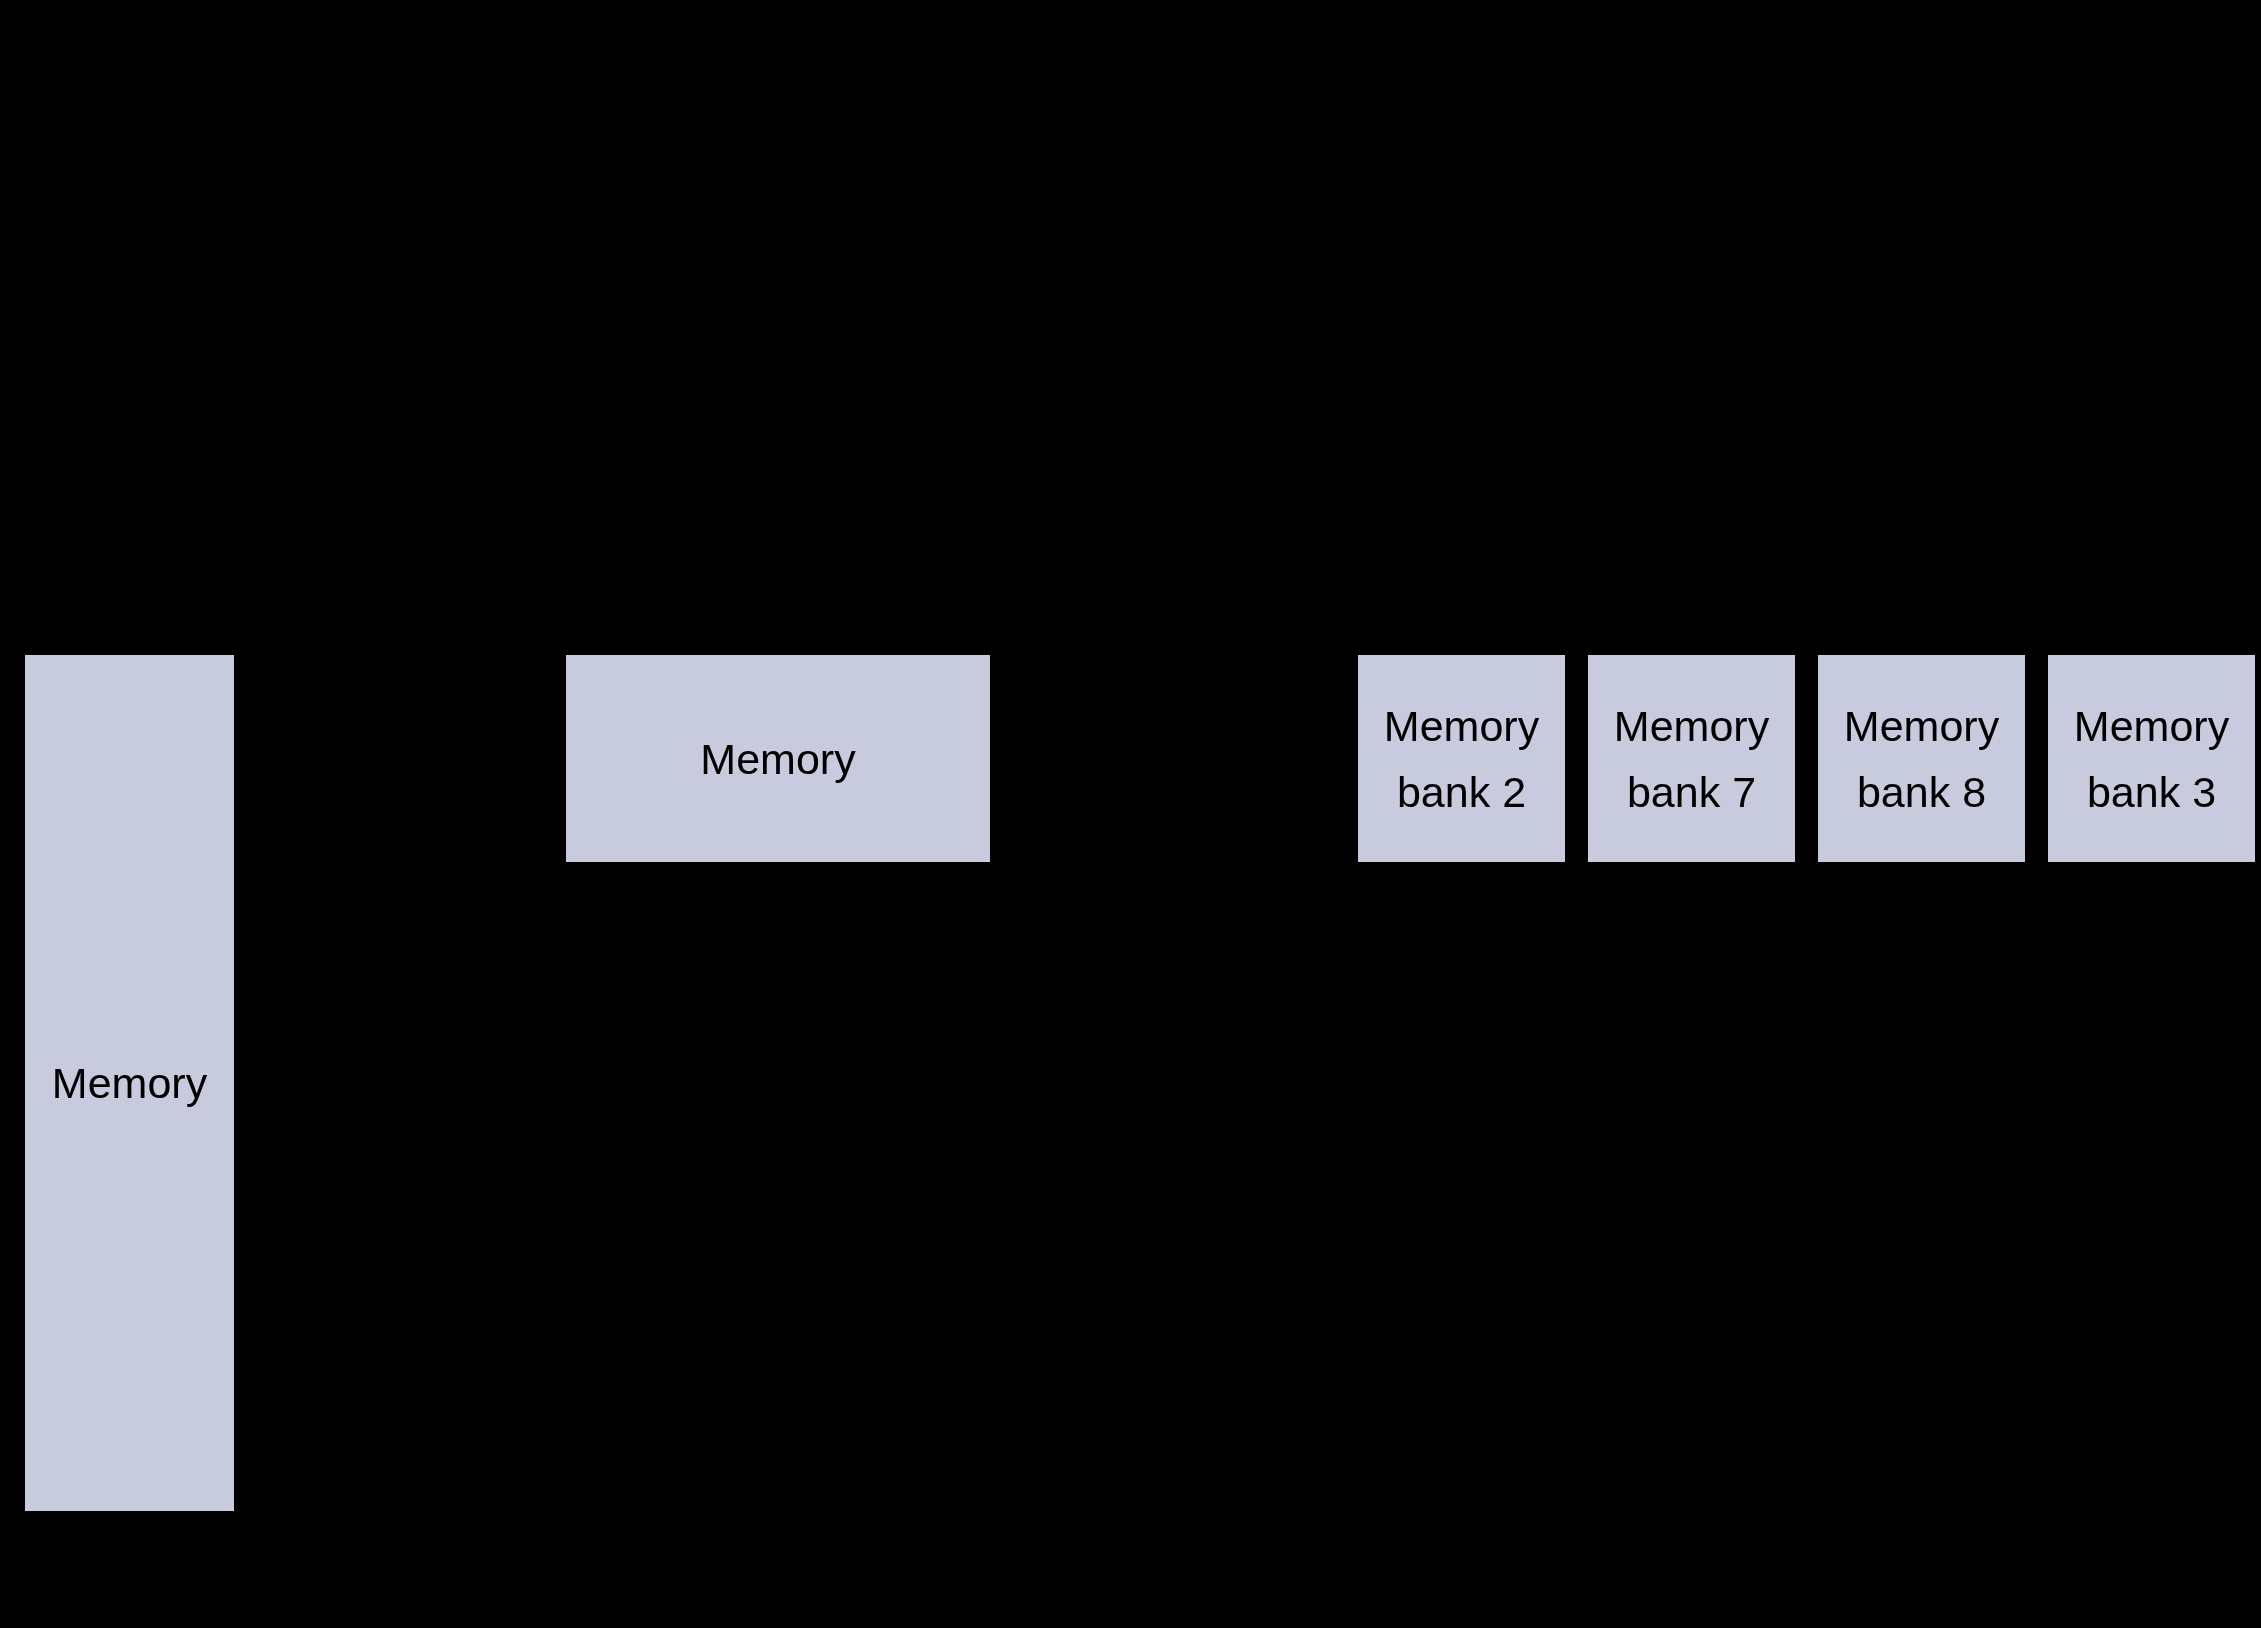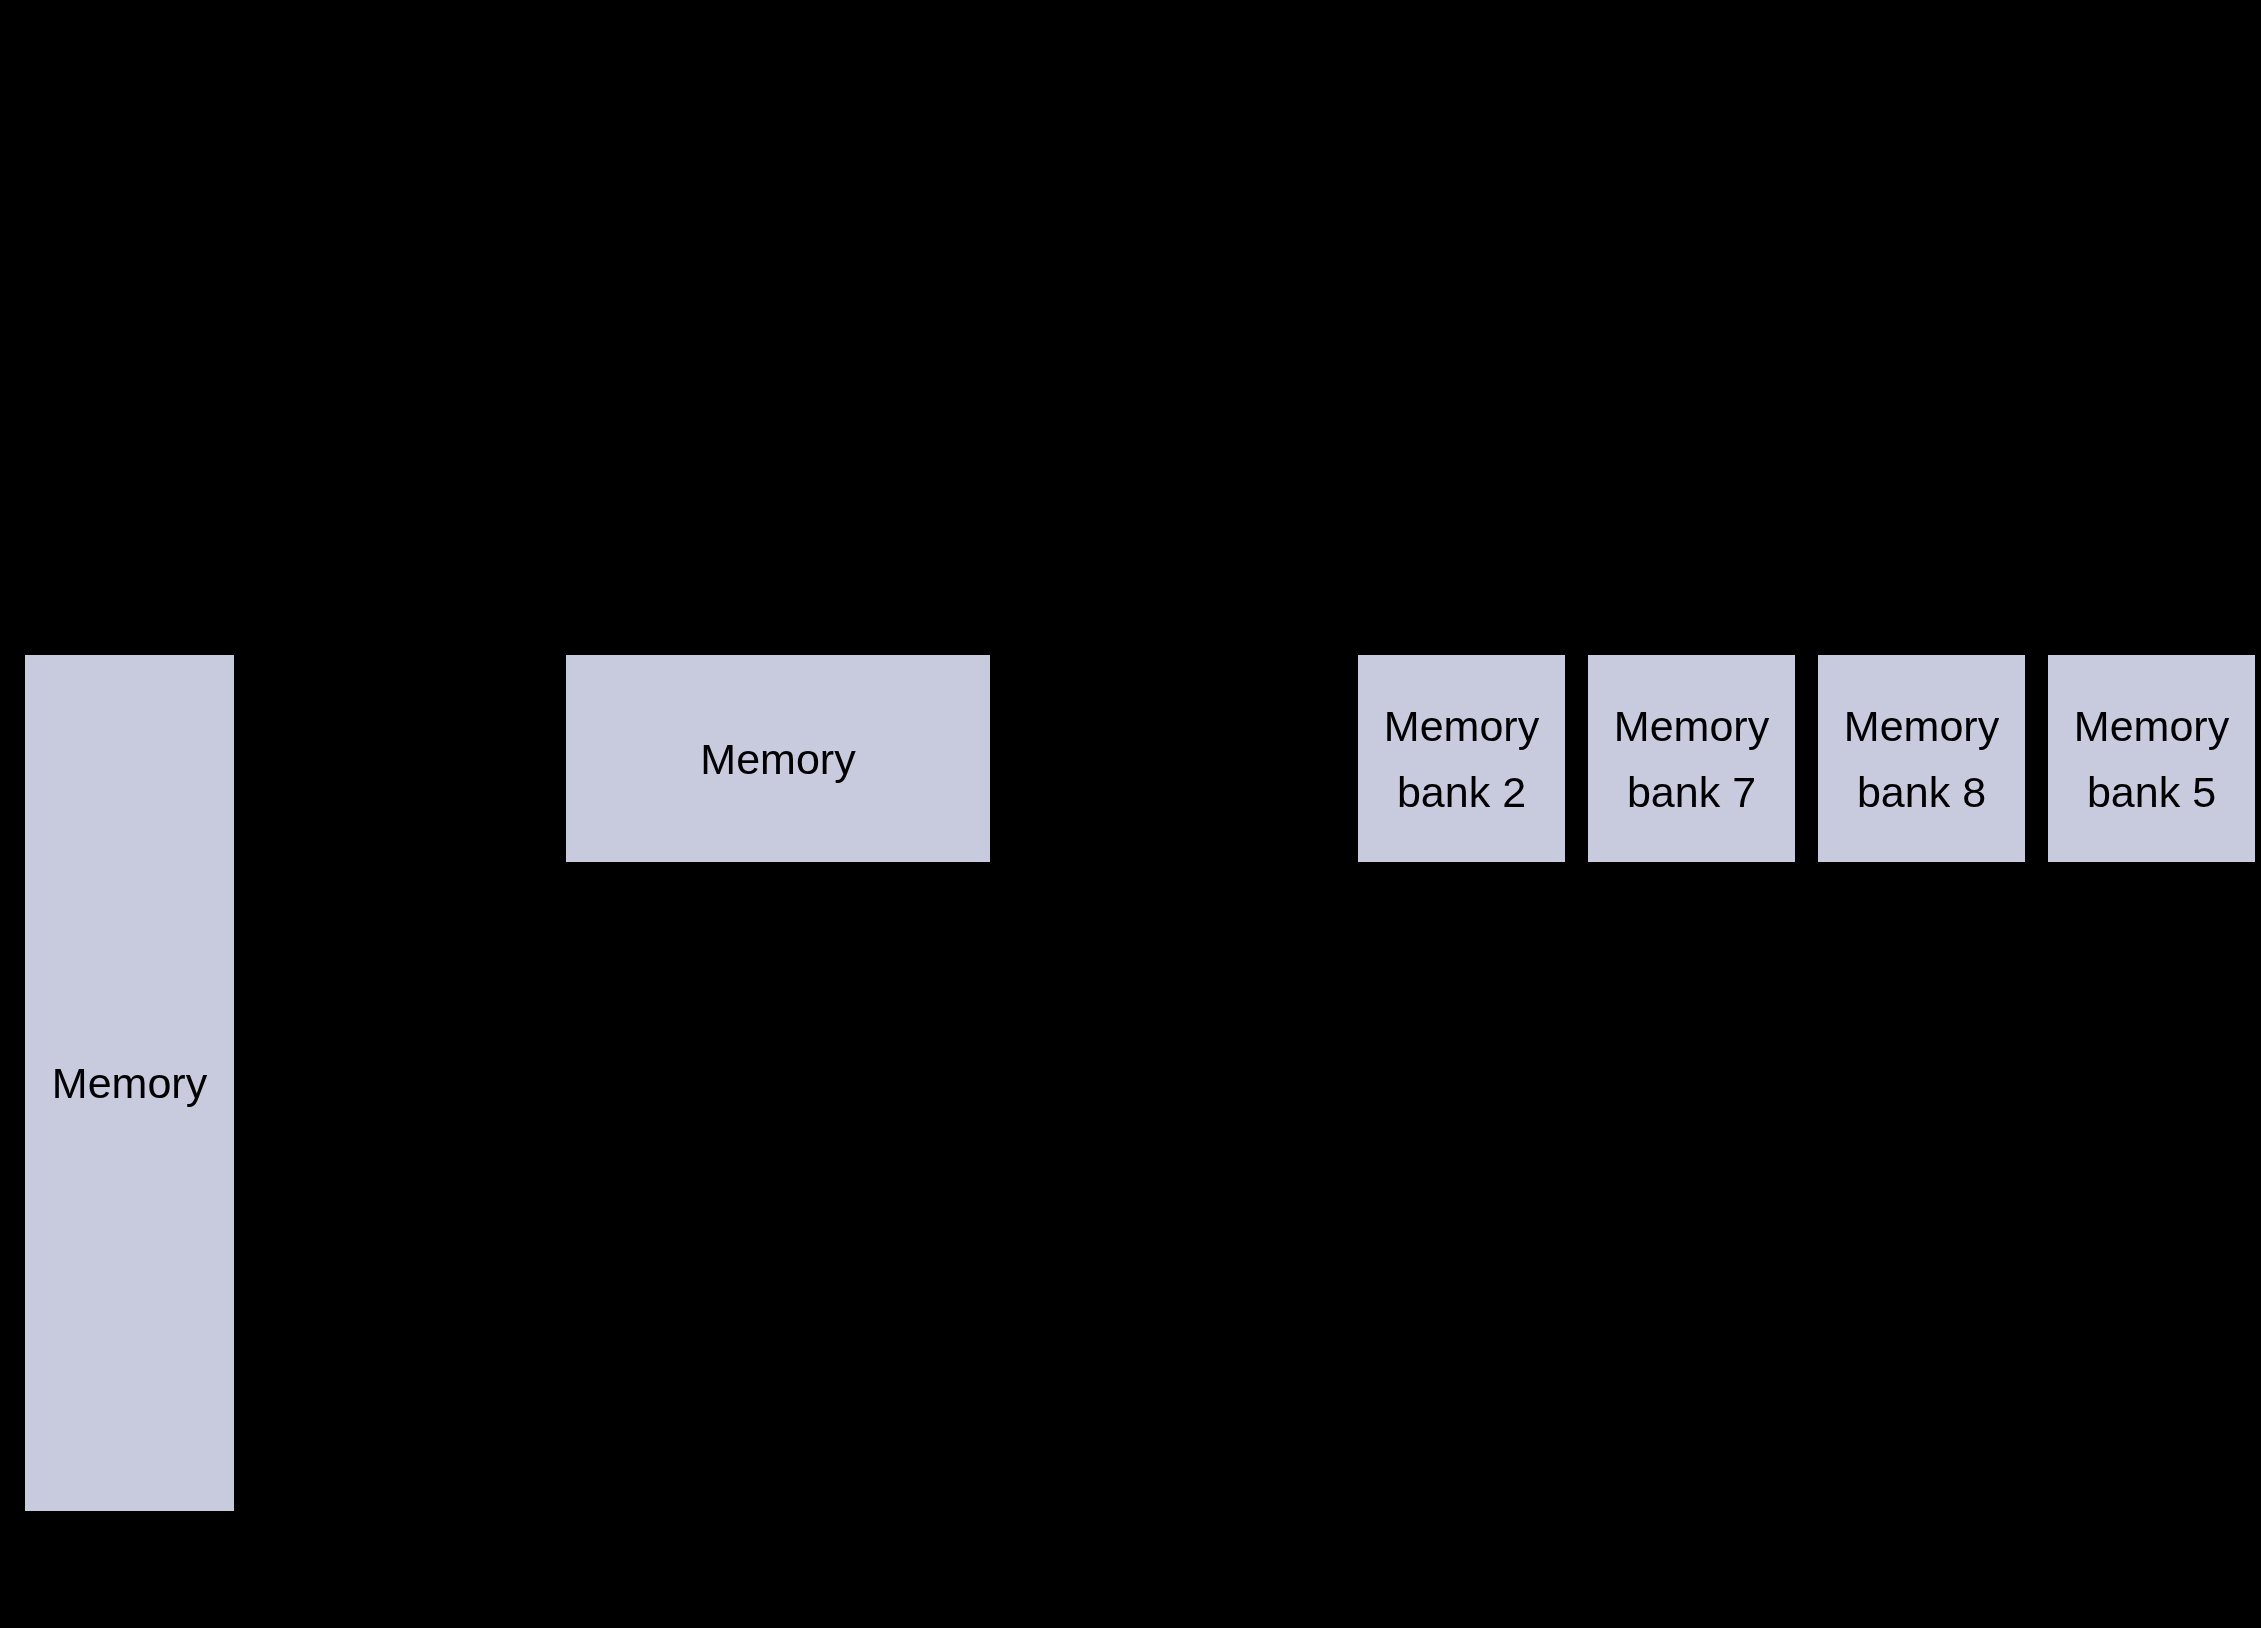--- a/index.html
+++ b/index.html
@@ -91,17 +91,17 @@
     <span class="label-line">bank 7</span>
   </div>
 
   <div class="membox bank-box" id="memory-bank-2-box">
     <span class="label-line">Memory</span>
     <span class="label-line">bank 8</span>
   </div>
 
   <div class="membox bank-box" id="memory-bank-3-box">
     <span class="label-line">Memory</span>
-    <span class="label-line">bank 5</span>
+    <span class="label-line">bank 3</span>
   </div>
 
 </div>
 
 
 </body></html>

